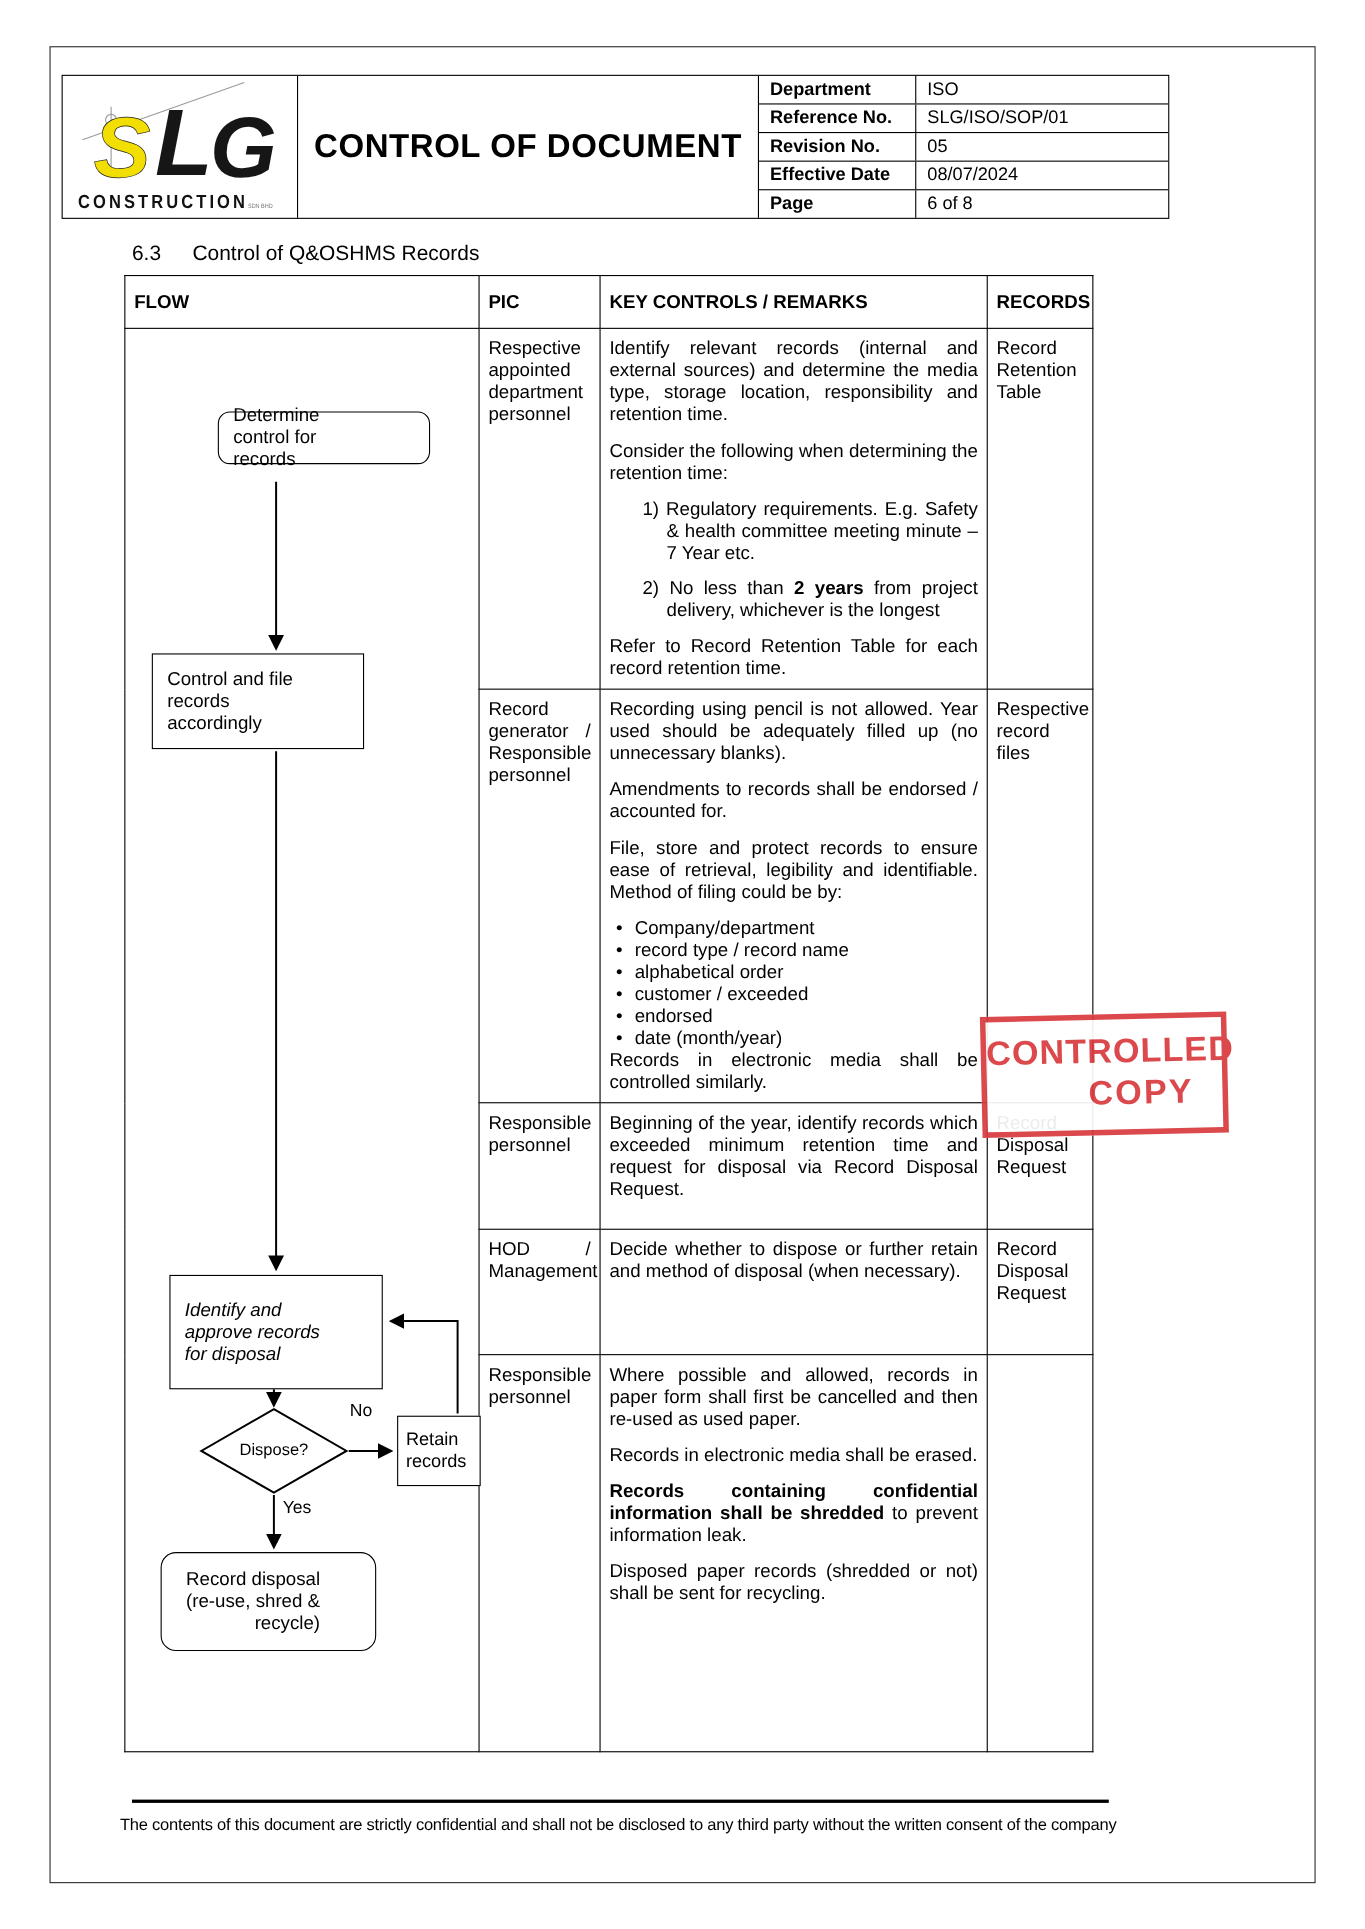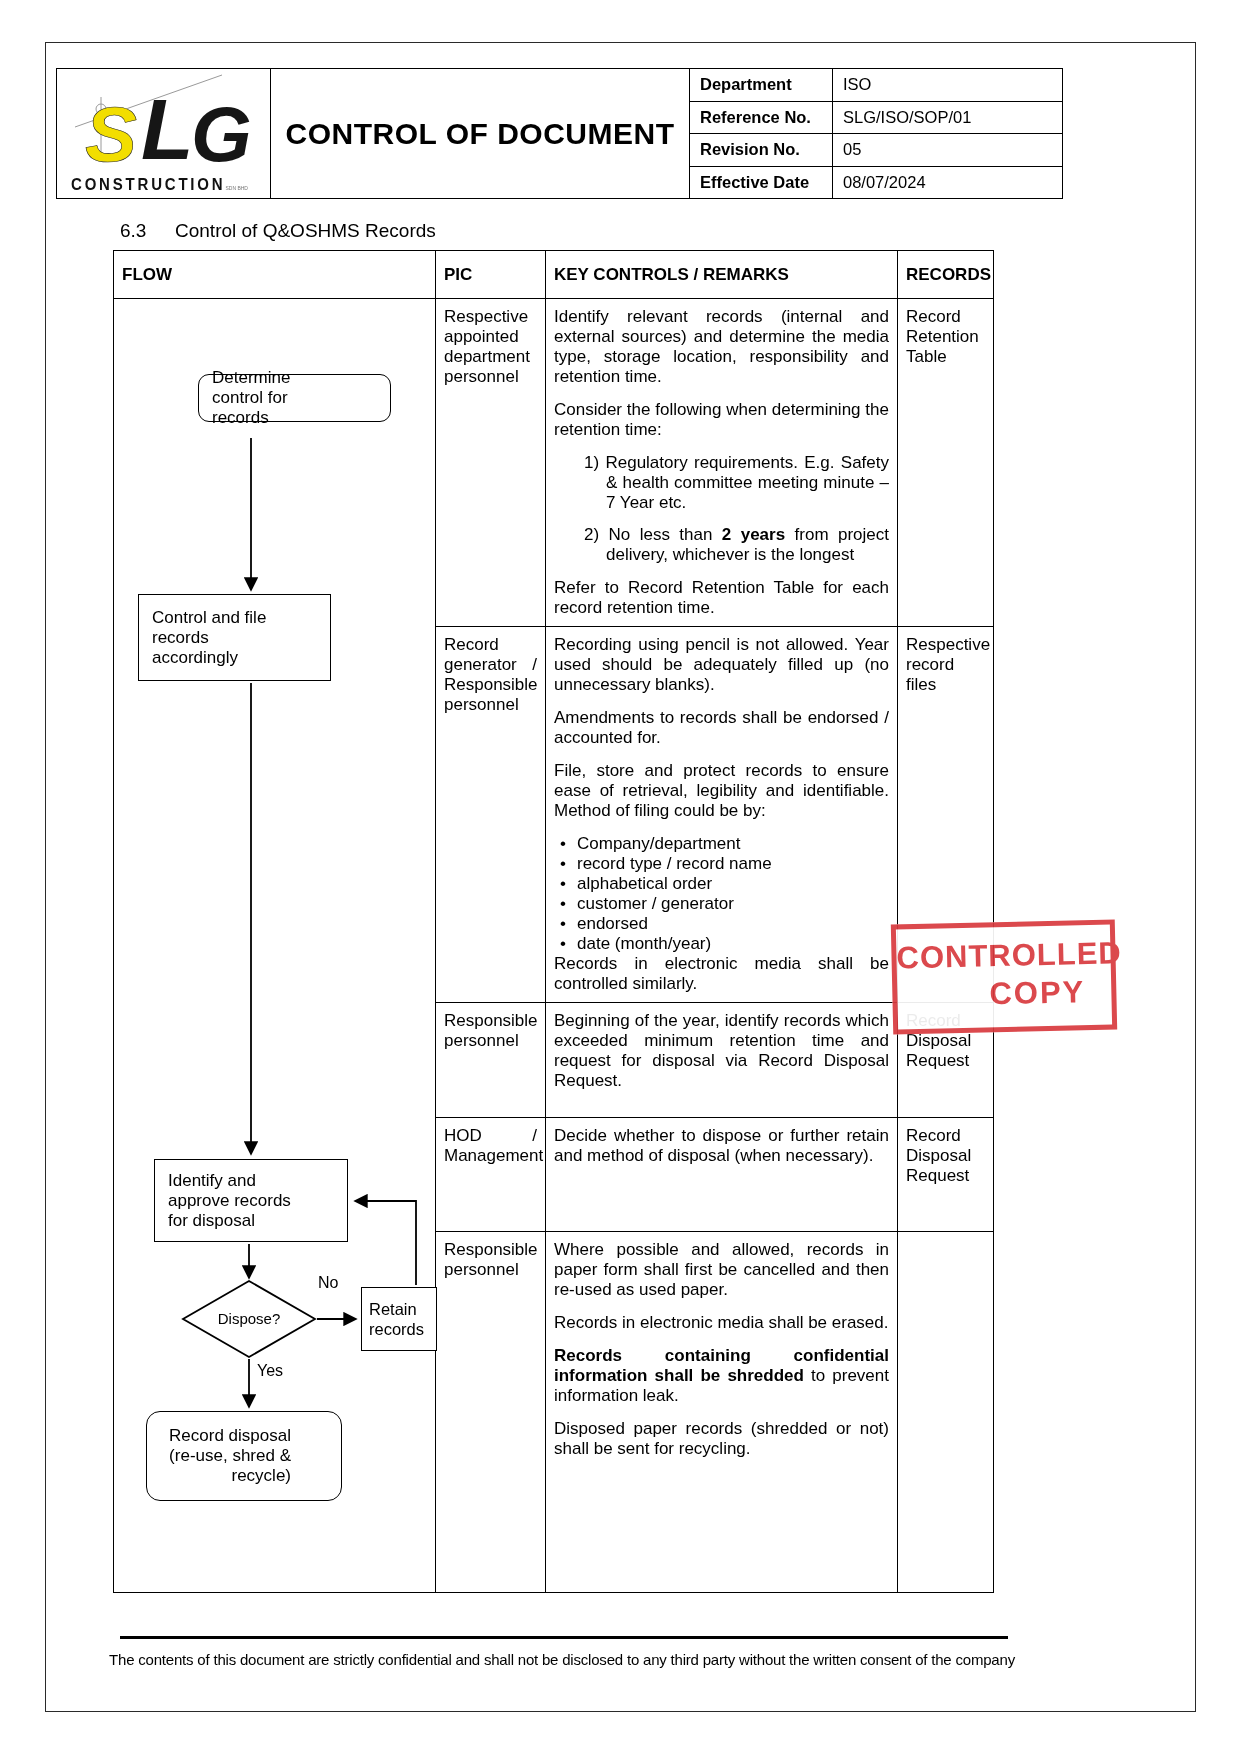--- a/index.html
+++ b/index.html
@@ -45,21 +45,21 @@
   td.remarks-cell ul li::before{content:"•";display:inline-block;width:17px;}
 
   
   td.flow-cell{position:relative;padding:0;}
   .flow-wrap{position:absolute;left:0;top:0;width:322px;height:1293px;}
   .flow-wrap svg{position:absolute;left:0;top:0;}
   .flow-box{position:absolute;border:1.6px solid #000;background:#fff;display:flex;align-items:center;font-size:17px;line-height:20px;box-sizing:border-box;}
   .flow-box.rounded{border-radius:11px;}
   #fb-determine{left:42px;top:75px;width:193px;height:48px;padding:0 48px 0 13px;margin-left:42px;}
   #fb-controlfile{left:24px;top:295px;width:193px;height:87px;padding:0 50px 0 13px;}
-  #fb-identify{left:40px;top:860px;width:194px;height:83px;padding:0 52px 0 13px;}
+  #fb-identify{left:40px;top:860px;width:194px;height:104px;padding:0 52px 0 13px;font-style:italic;}
   #fb-retain{left:247px;top:988px;width:76px;height:64px;padding:0 2px 0 7px;font-size:16.5px;}
   #fb-disposal{left:32px;top:1112px;width:196px;height:90px;padding:0 50px 0 14px;border-radius:14px;text-align:right;}
   .diamond-label{position:absolute;left:69px;top:1010px;width:132px;text-align:center;font-size:15px;}
   .branch-label{position:absolute;font-size:16px;}
   #lbl-no{left:204px;top:974px;}
   #lbl-yes{left:143px;top:1062px;}
 
   
   .stamp{position:absolute;left:892px;top:922px;width:224px;height:110px;background:#fff;
     border:5px solid #d93a3e;color:#d93a3e;transform:rotate(-1.3deg);z-index:6;opacity:.92;
@@ -101,20 +101,24 @@
         <div class="meta-label">Reference No.</div>
         <div class="meta-value">SLG/ISO/SOP/01</div>
       </div>
       <div class="meta-row">
         <div class="meta-label">Revision No.</div>
         <div class="meta-value">05</div>
       </div>
       <div class="meta-row">
         <div class="meta-label">Effective Date</div>
         <div class="meta-value">08/07/2024</div>
+      </div>
+      <div class="meta-row">
+        <div class="meta-label">Page</div>
+        <div class="meta-value">6 of 8</div>
       </div>
     </div>
   </div>
 
   <div class="section-heading">
     <span class="num">6.3</span><span>Control of Q&amp;OSHMS Records</span>
   </div>
 
   <table class="records-table">
     <colgroup>
@@ -174,21 +178,21 @@
       <tr style="height:375px">
         <td class="pic-cell">Record generator / Responsible personnel</td>
         <td class="remarks-cell">
             <p>Recording using pencil is not allowed. Year used should be adequately filled up (no unnecessary blanks).</p>
             <p>Amendments to records shall be endorsed / accounted for.</p>
             <p>File, store and protect records to ensure ease of retrieval, legibility and identifiable. Method of filing could be by:</p>
             <ul>
               <li>Company/department</li>
               <li>record type / record name</li>
               <li>alphabetical order</li>
-              <li>customer / generator</li>
+              <li>customer / exceeded</li>
               <li>endorsed</li>
               <li>date (month/year)</li>
             </ul>
             <p>Records in electronic media shall be controlled similarly.</p>
           </td>
         <td class="records-cell">Respective record files</td>
       </tr>
       <tr style="height:115px">
         <td class="pic-cell">Responsible personnel</td>
         <td class="remarks-cell">

